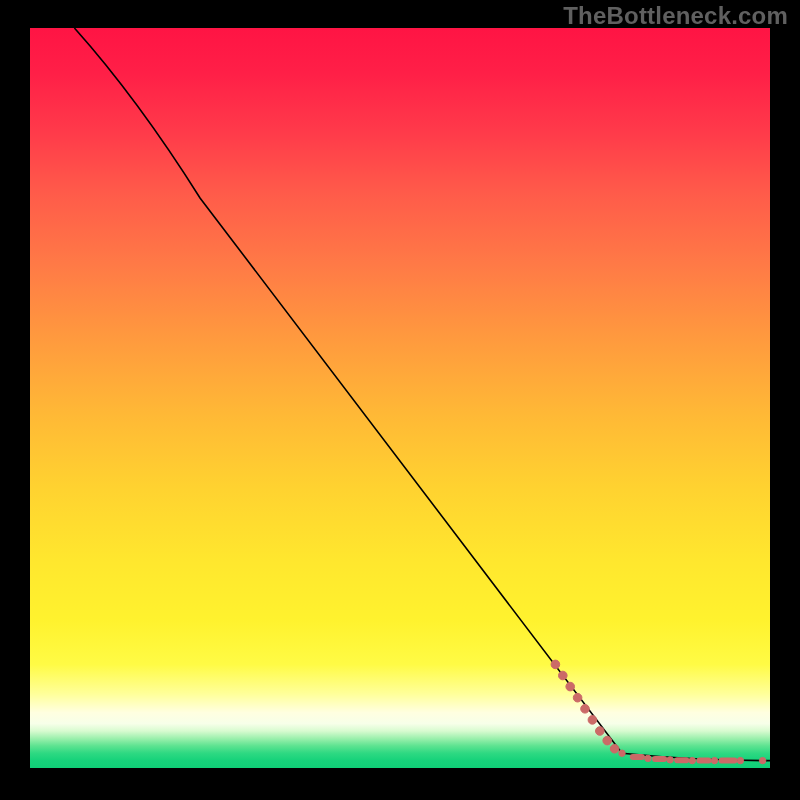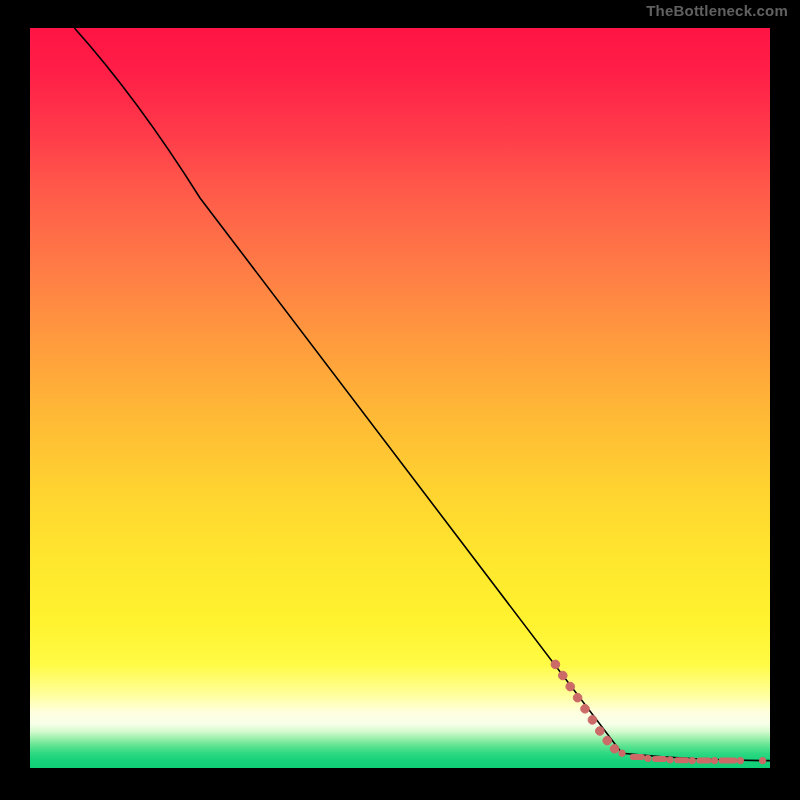--- a/index.html
+++ b/index.html
@@ -15,21 +15,21 @@
     position: relative;
     width: 800px;
     height: 800px;
     background: #000;
   }
   .watermark {
     position: absolute;
     top: 2px;
     right: 12px;
     color: #606060;
-    font-size: 15px;
+    font-size: 24px;
     font-weight: 600;
     letter-spacing: 0.2px;
     z-index: 10;
   }
   .plot {
     position: absolute;
     left: 30px;
     top: 28px;
     width: 740px;
     height: 740px;

